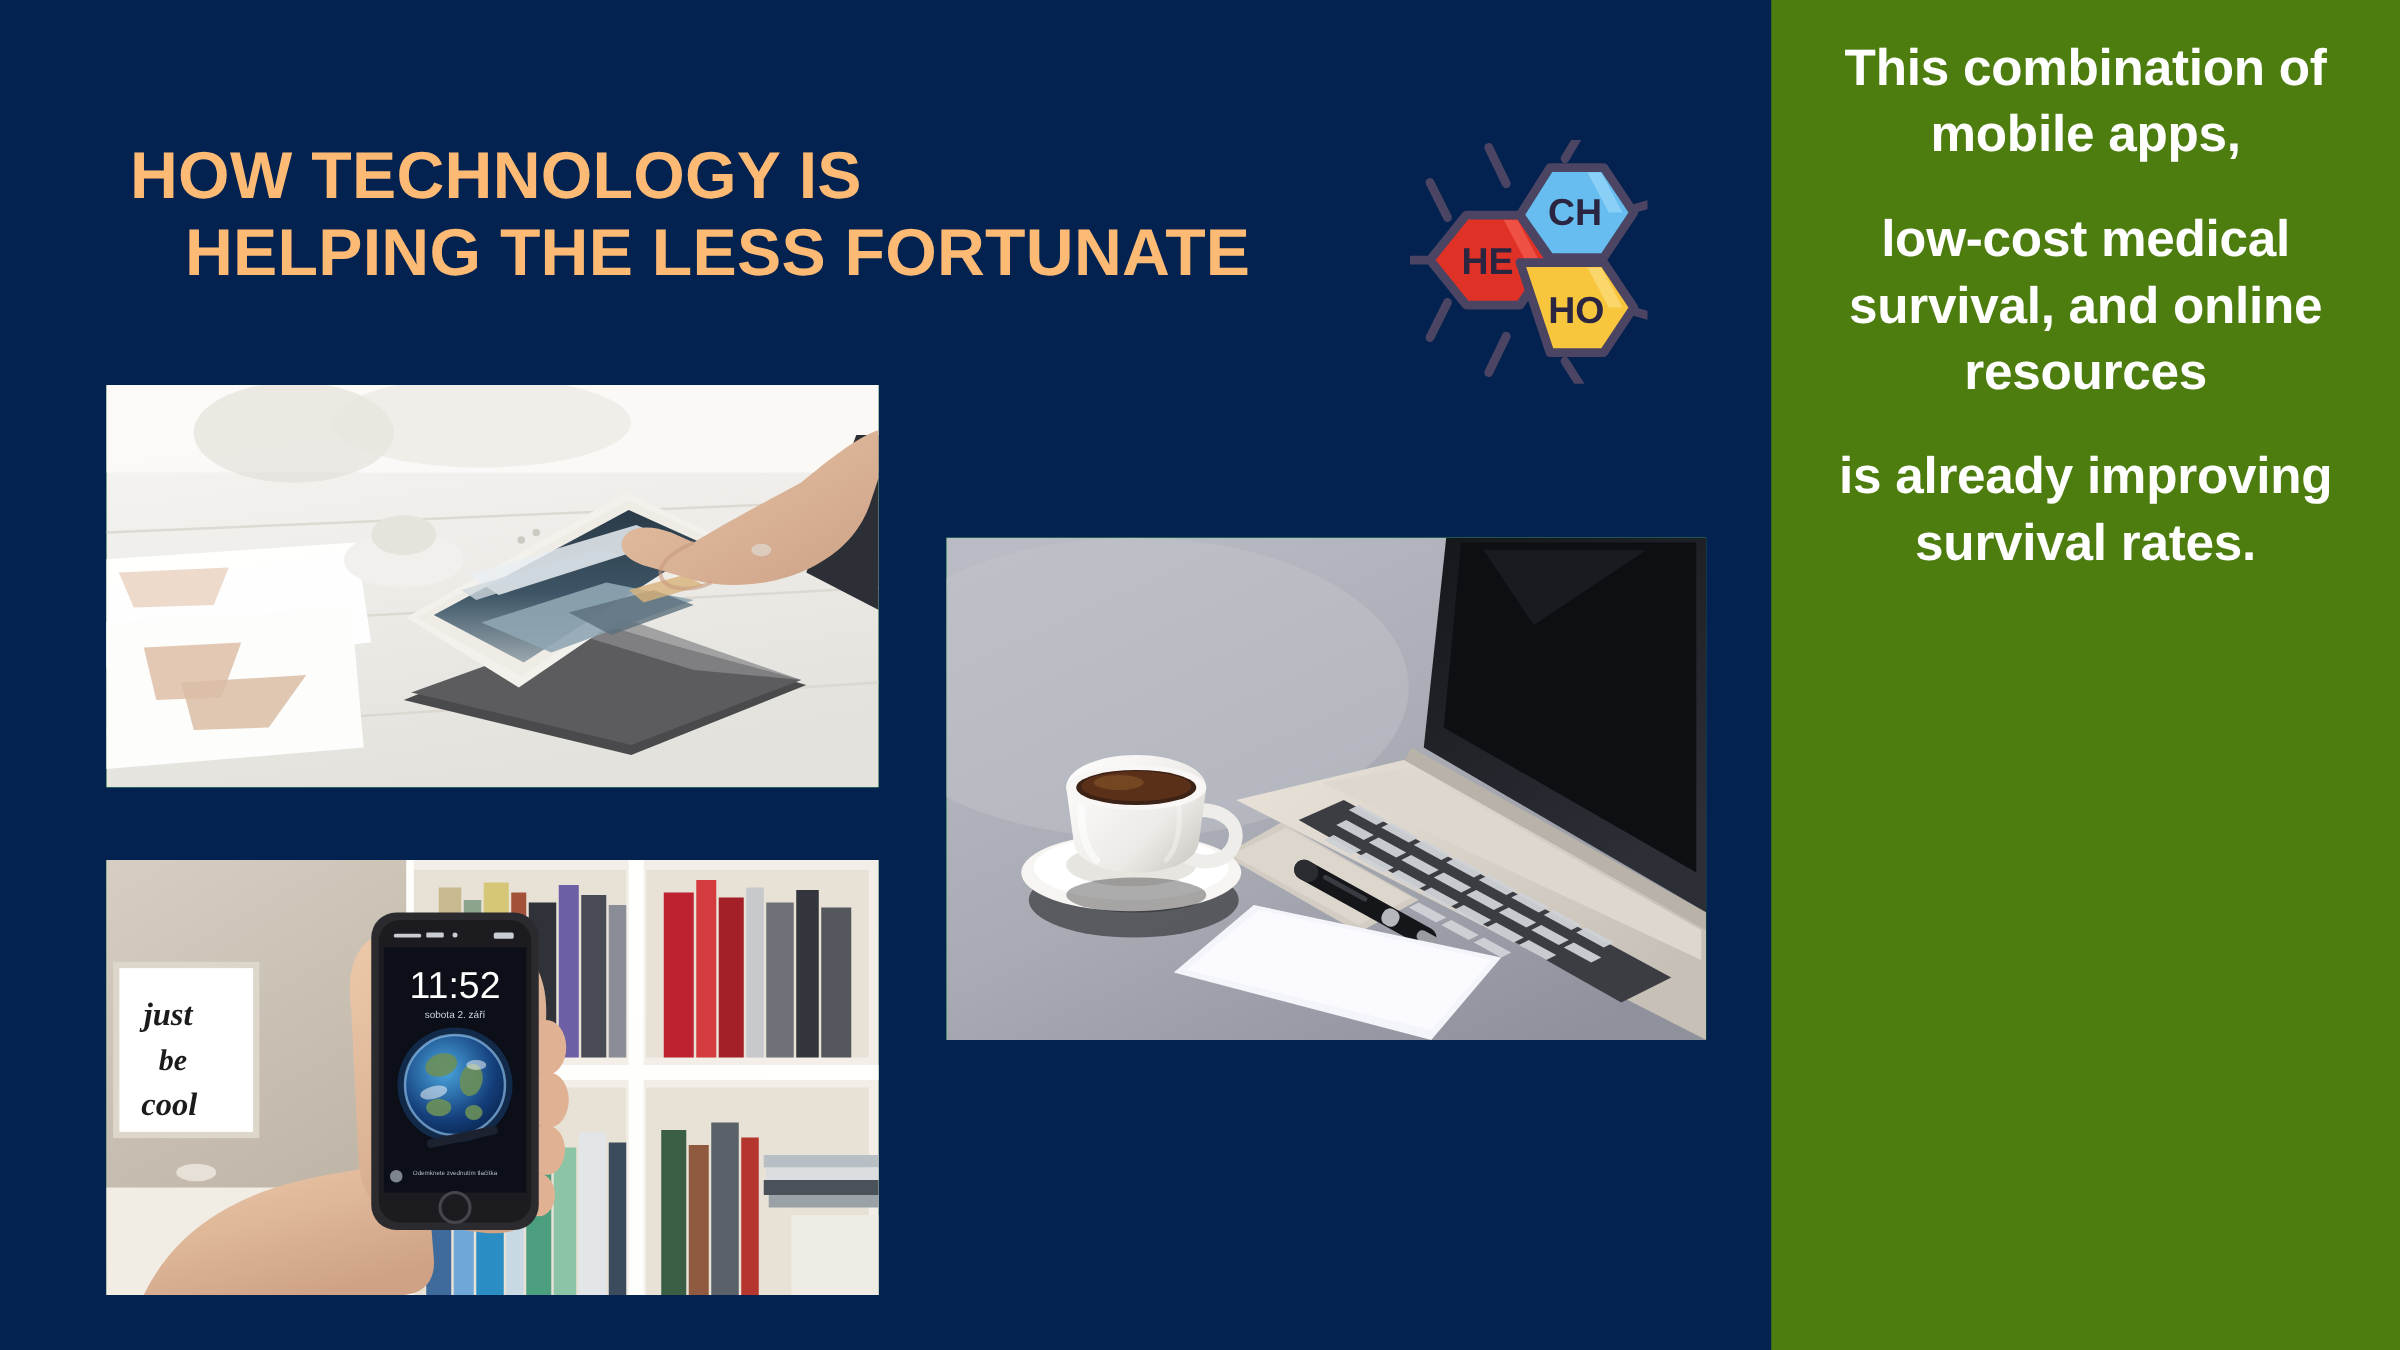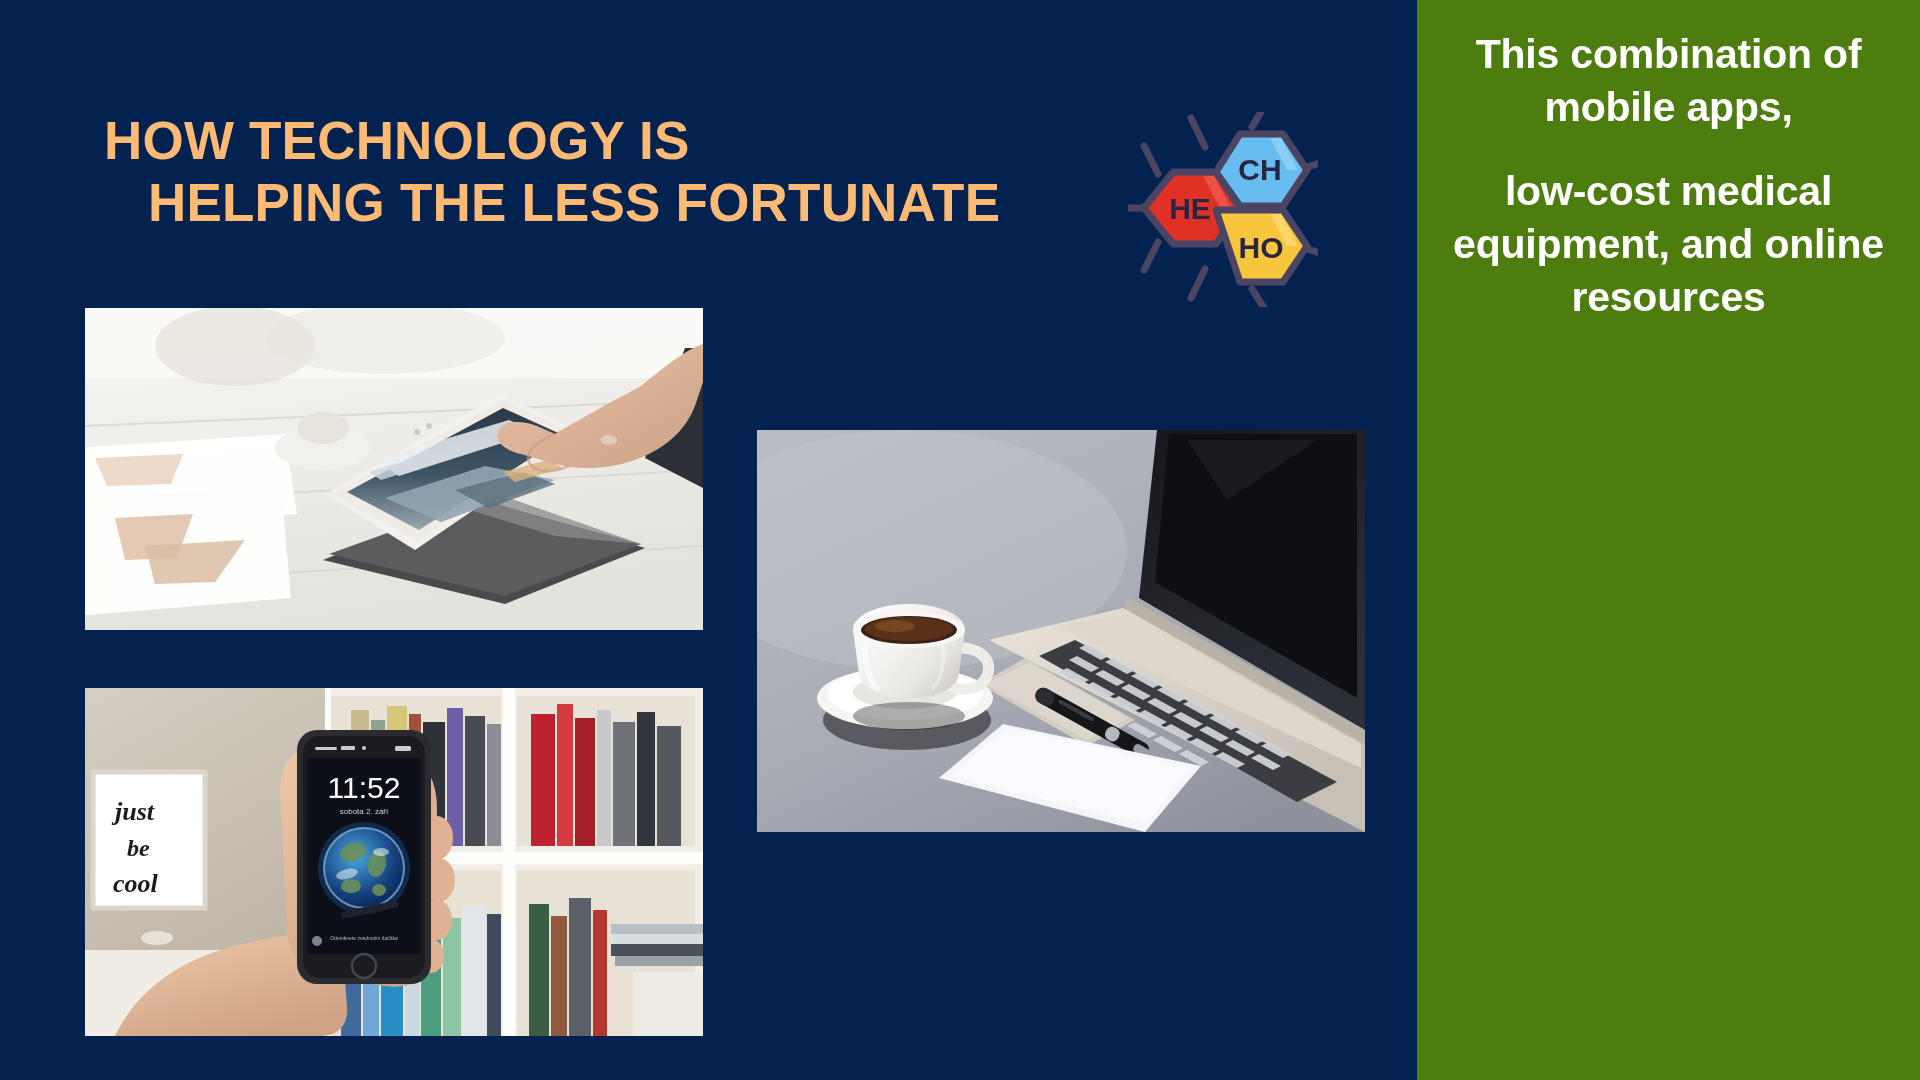--- a/index.html
+++ b/index.html
@@ -414,19 +414,20 @@
       <path d="M108,216 C108,236 112,250 120,258" fill="none" stroke="#ffffff" stroke-width="6" opacity="0.6" stroke-linecap="round"></path>
       <path d="M186,214 C188,234 184,250 176,258" fill="none" stroke="#ffffff" stroke-width="4" opacity="0.35" stroke-linecap="round"></path>
       <ellipse cx="152" cy="286" rx="56" ry="14" fill="#111114" opacity="0.35"></ellipse>
     </svg>
   </div>
 
   <div id="side-panel">
     <div id="side-text">
       <span class="para">This combination of mobile apps,</span>
       <span class="gap"></span>
-      <span class="para">low-cost medical equipment, and online resources</span>
+      <span class="para">low-cost medical survival, and online resources</span>
       <span class="gap"></span>
+      <span class="para">is already improving survival rates.</span>
     </div>
 
   </div>
 
 </div>
 
 </body></html>

